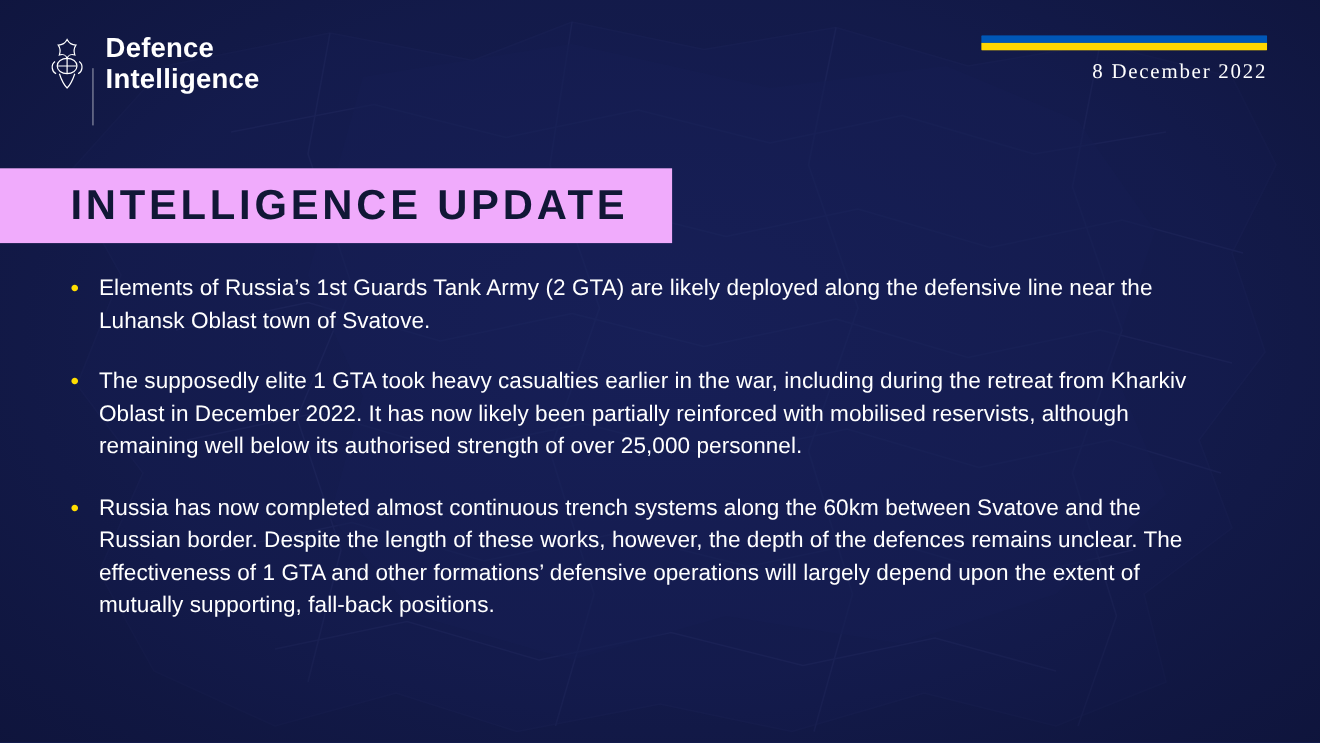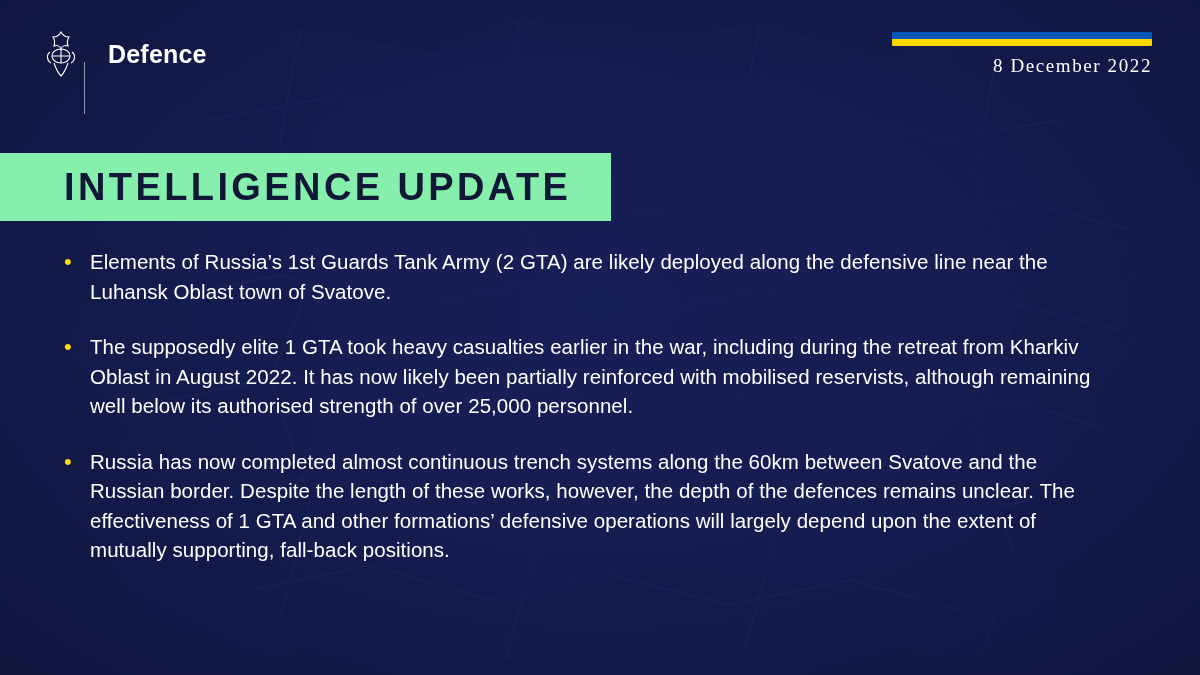--- a/index.html
+++ b/index.html
@@ -45,21 +45,21 @@
     pointer-events: none;
   }
 
   
   .header {
     position: absolute;
     top: 30px;
     left: 44px;
     display: flex;
     align-items: center;
-    gap: 12px;
+    gap: 0;
   }
   .crest {
     width: 34px;
     height: 48px;
     position: relative;
   }
   .crest svg { display:block; }
   .logo-divider {
     position: absolute;
     left: 40px;
@@ -111,21 +111,21 @@
     margin-top: 9px;
     white-space: nowrap;
   }
 
   
   .banner {
     position: absolute;
     left: 0;
     top: 153px;
     height: 68px;
-    background: #86efac;
+    background: #f0abfc;
     display: flex;
     align-items: center;
     padding-left: 64px;
     padding-right: 40px;
     box-sizing: border-box;
     min-width: 608px;
   }
   .banner-text {
     color: #111736;
     font-size: 38px;
@@ -203,20 +203,21 @@
           <ellipse cx="17" cy="26" rx="9" ry="7"></ellipse>
           <path d="M8,26 L26,26 M17,19 L17,33"></path>
           <path d="M10,33 C12,39 14,43 17,46 C20,43 22,39 24,33"></path>
           <path d="M6,22 C2,25 3,31 7,33 M28,22 C32,25 31,31 27,33"></path>
         </g>
       </svg>
     </div>
     <div class="logo-divider"></div>
     <div class="logo-text">
       <span class="l1">Defence</span>
+      <span class="l2">Intelligence</span>
     </div>
   </div>
 
   <div class="topright">
     <div class="flagbar">
       <div class="blue"></div>
       <div class="yellow"></div>
     </div>
     <div class="update-date">8 December 2022</div>
   </div>
@@ -225,21 +226,21 @@
     <div class="banner-text">INTELLIGENCE UPDATE</div>
   </div>
 
   <div class="content">
     <div class="bullet">
       <div class="dot">•</div>
       <div class="text">Elements of Russia’s 1st Guards Tank Army (2 GTA) are likely deployed along the defensive line near the Luhansk Oblast town of Svatove.</div>
     </div>
     <div class="bullet">
       <div class="dot">•</div>
-      <div class="text">The supposedly elite 1 GTA took heavy casualties earlier in the war, including during the retreat from Kharkiv Oblast in August 2022. It has now likely been partially reinforced with mobilised reservists, although remaining well below its authorised strength of over 25,000 personnel.</div>
+      <div class="text">The supposedly elite 1 GTA took heavy casualties earlier in the war, including during the retreat from Kharkiv Oblast in December 2022. It has now likely been partially reinforced with mobilised reservists, although remaining well below its authorised strength of over 25,000 personnel.</div>
     </div>
     <div class="bullet">
       <div class="dot">•</div>
       <div class="text">Russia has now completed almost continuous trench systems along the 60km between Svatove and the Russian border. Despite the length of these works, however, the depth of the defences remains unclear.  The effectiveness of 1 GTA and other formations’ defensive operations will largely depend upon the extent of mutually supporting, fall-back positions.</div>
     </div>
   </div>
 
 </div>
 
 </body></html>

